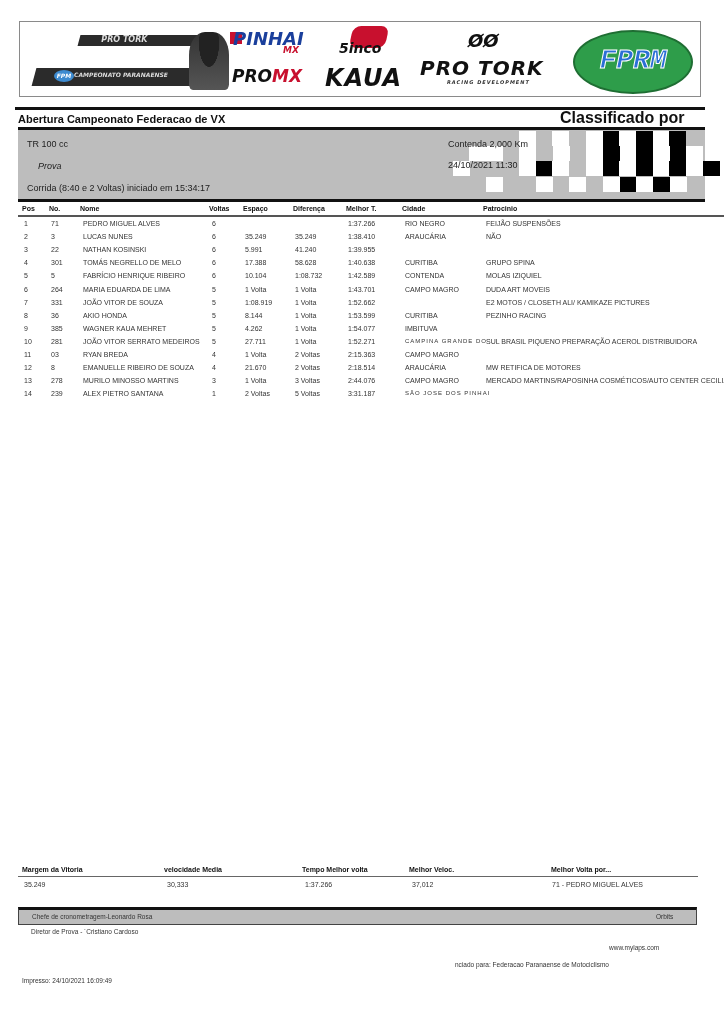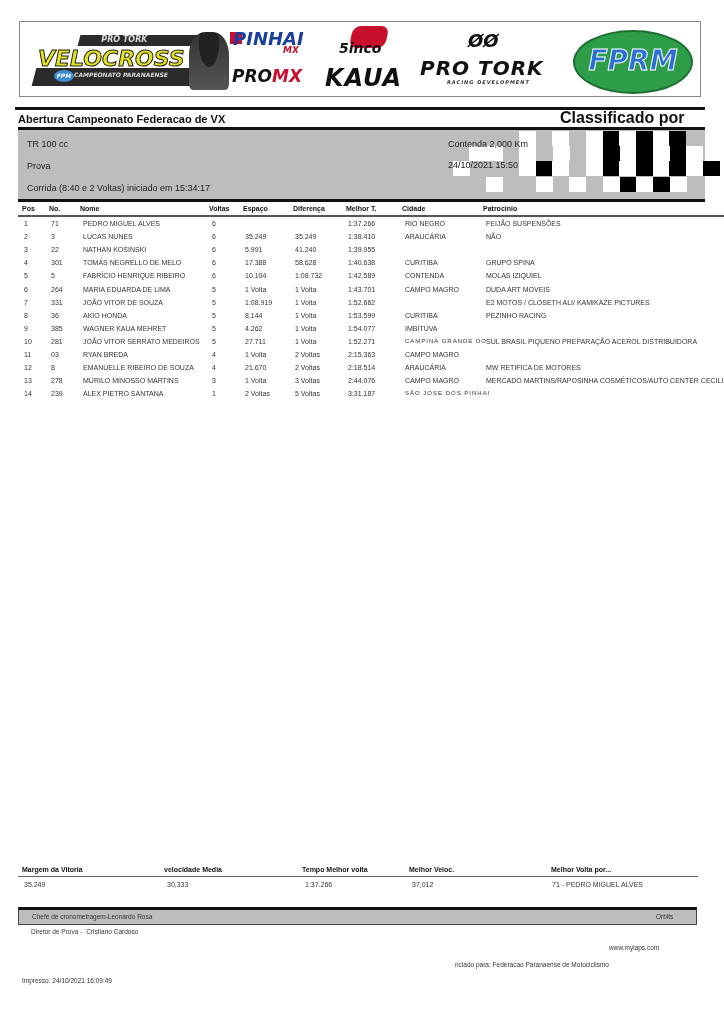--- a/index.html
+++ b/index.html
@@ -22,21 +22,21 @@
   .gringa-mx { left:263px; top:24px; font-size:9px; color:#c8102e; }
   .promx { left:212px; top:46px; font-size:17px; color:#111; }
   .promx span { color:#c8102e; }
   .sinco-badge { left:313px; top:4px; width:72px; height:32px; }
   .sinco-shape { position:absolute; left:18px; top:0; width:36px; height:22px; background:#c8102e; border-radius:8px; transform:skewX(-12deg); }
   .sinco-text { position:absolute; left:6px; top:15px; font-size:14px; color:#111; }
   .jett { left:305px; top:44px; font-size:24px; color:#111; letter-spacing:1px; }
   .protork-icon { left:448px; top:10px; font-size:18px; color:#111; }
   .protork { left:400px; top:36px; font-size:20px; color:#111; letter-spacing:1px; }
   .protork-sub { left:427px; top:58px; font-size:5px; color:#333; font-style:italic; letter-spacing:1px; }
-  .fprm { left:553px; top:8px; width:116px; height:60px; border-radius:50%; background:#2e9d4a; border:2px solid #1f6e33; }
+  .fprm { left:553px; top:8px; width:116px; height:60px; border-radius:50%; background:#2e9d4a; border:2px solid #1f6e33;font-family:Liberation Mono, monospace; }
   .fprm span { display:block; text-align:center; line-height:58px; color:#2b6fd6; font-size:28px; font-weight:900; font-style:italic; -webkit-text-stroke:1px #fff; }
 
   
   .rule-thick { background:#111; }
   .title { left:18px; top:113px; font-size:11px; color:#111; font-weight:bold; }
   .classified { left:560px; top:109px; font-size:16px; color:#111; font-weight:bold; }
 
   
   .info { left:18px; top:127px; width:687px; height:69px; background:#bdbdbd; border-top:3px solid #111; border-bottom:3px solid #111; }
   .info-text { position:absolute; font-size:9px; color:#222; }
@@ -58,21 +58,20 @@
   .small { position:absolute; font-size:6.5px; color:#333; }
 </style>
 </head>
 <body>
 
 <div class="abs banner">
   <div class="logo velocross-wrap">
     <div class="velocross-top">
         <span>PRO TORK</span>
       </div>
-    <div class="velocross-text">VELOCROSS</div>
     <div class="velocross-bar"></div>
     <div class="velocross-fpm">FPM</div>
     <div class="velocross-sub">CAMPEONATO PARANAENSE</div>
     <div class="rider"></div>
   </div>
   <div class="logo gringa-flag"></div>
   <div class="logo gringa">PINHAI</div>
   <div class="logo gringa-mx">MX</div>
   <div class="logo promx"><b>PRO</b><span>MX</span></div>
   <div class="logo sinco-badge">
@@ -136,24 +135,24 @@
       <div class="cell w" style="left: 584.8px; top: 46.6px; width: 17px;"></div>
       <div class="cell b" style="left: 601.5px; top: 46.6px; width: 17px;"></div>
       <div class="cell w" style="left: 618.2px; top: 46.6px; width: 17px;"></div>
       <div class="cell b" style="left: 634.9px; top: 46.6px; width: 17px;"></div>
       <div class="cell w" style="left: 651.6px; top: 46.6px; width: 17px;"></div>
       <div class="cell w" style="left: 451px; top: 16.2px; width: 16.7px;"></div>
       <div class="cell w" style="left: 435px; top: 31.4px; width: 16.7px;"></div>
       <div class="cell w" style="left: 468px; top: 46.6px; width: 16.7px;"></div>
     </div>
   <div class="info-text" style="left:9px;top:9px;">TR 100 cc</div>
-  <div class="info-text" style="left:9px;top:31px;">Prova</div>
+  <div class="info-text" style="left:20px;top:31px;font-style:italic;">Prova</div>
   <div class="info-text" style="left:9px;top:53px;">Corrida (8:40 e 2 Voltas) iniciado em 15:34:17</div>
   <div class="info-text" style="left:430px;top:9px;">Contenda 2,000 Km</div>
-  <div class="info-text" style="left:430px;top:30px;">24/10/2021 15:50</div>
+  <div class="info-text" style="left:430px;top:30px;">24/10/2021 11:30</div>
 </div>
 
 <div>
   <div class="th" style="left:22px;">Pos</div>
   <div class="th" style="left:49px;">No.</div>
   <div class="th" style="left:80px;">Nome</div>
   <div class="th" style="left:209px;">Voltas</div>
   <div class="th" style="left:243px;">Espaço</div>
   <div class="th" style="left:293px;">Diferença</div>
   <div class="th" style="left:346px;">Melhor T.</div>

